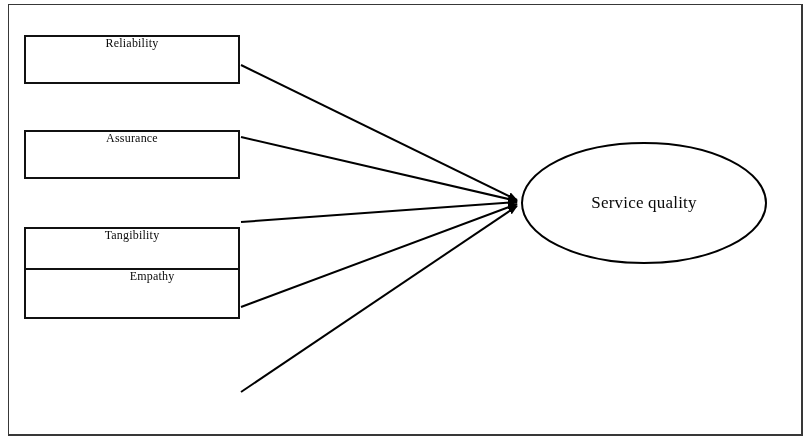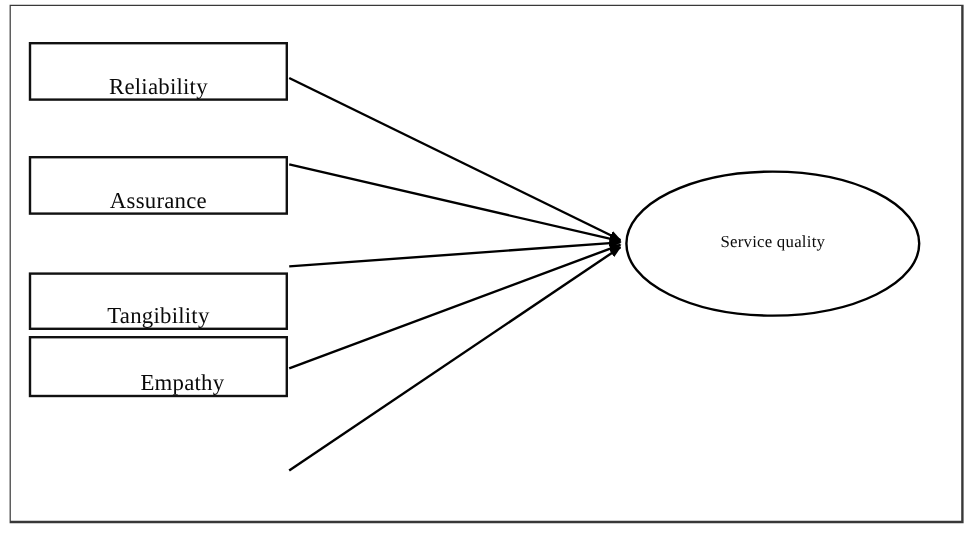--- a/index.html
+++ b/index.html
@@ -37,41 +37,41 @@
   }
   .node-box {
     position: absolute;
     left: 24px;
     width: 216px;
     height: 49px;
     border: 2px solid #111111;
     box-sizing: border-box;
     background: #ffffff;
     display: flex;
-    align-items: flex-end;
+    align-items: flex-start;
     justify-content: center;
-    font-size: 19px;
+    font-size: 12px;
     line-height: 1;
     letter-spacing: 0.2px;
   }
   .box-reliability    { top: 35px; }
   .box-assurance      { top: 130px; }
   .box-tangibility    { top: 195px; height: 48px; margin-top: 32px; }
-  .box-empathy        { top: 280px; height: 51px; padding-left: 40px; }
+  .box-empathy        { top: 268px; height: 51px; padding-left: 40px; }
   .box-responsiveness { top: 371px; height: 48px; }
   .ellipse-label {
     position: absolute;
     left: 522px;
     top: 143px;
     width: 244px;
     height: 120px;
     display: flex;
     align-items: center;
     justify-content: center;
-    font-size: 14px;
+    font-size: 17px;
     letter-spacing: 0.2px;
     pointer-events: none;
   }
 </style>
 </head>
 <body>
 
 <div class="canvas">
 
   <div class="frame"></div>

